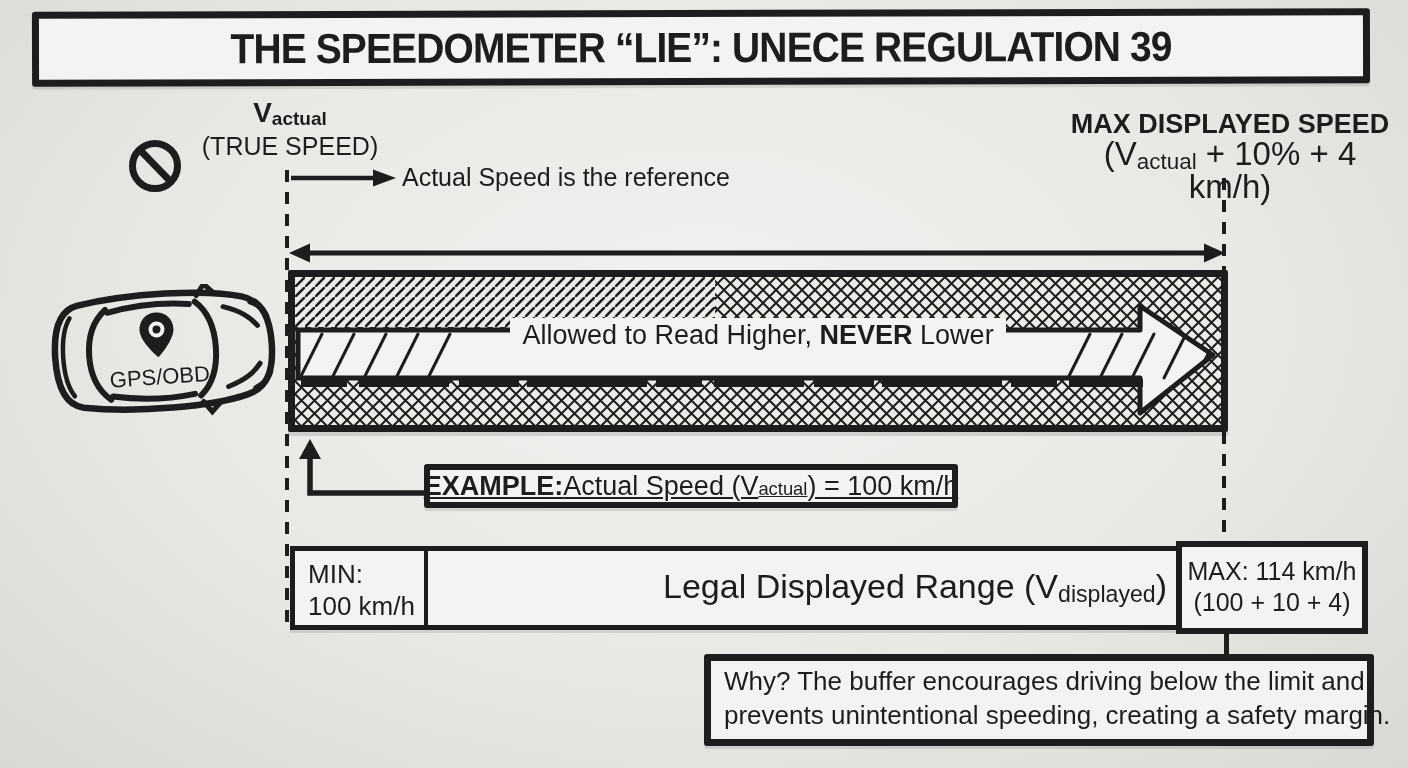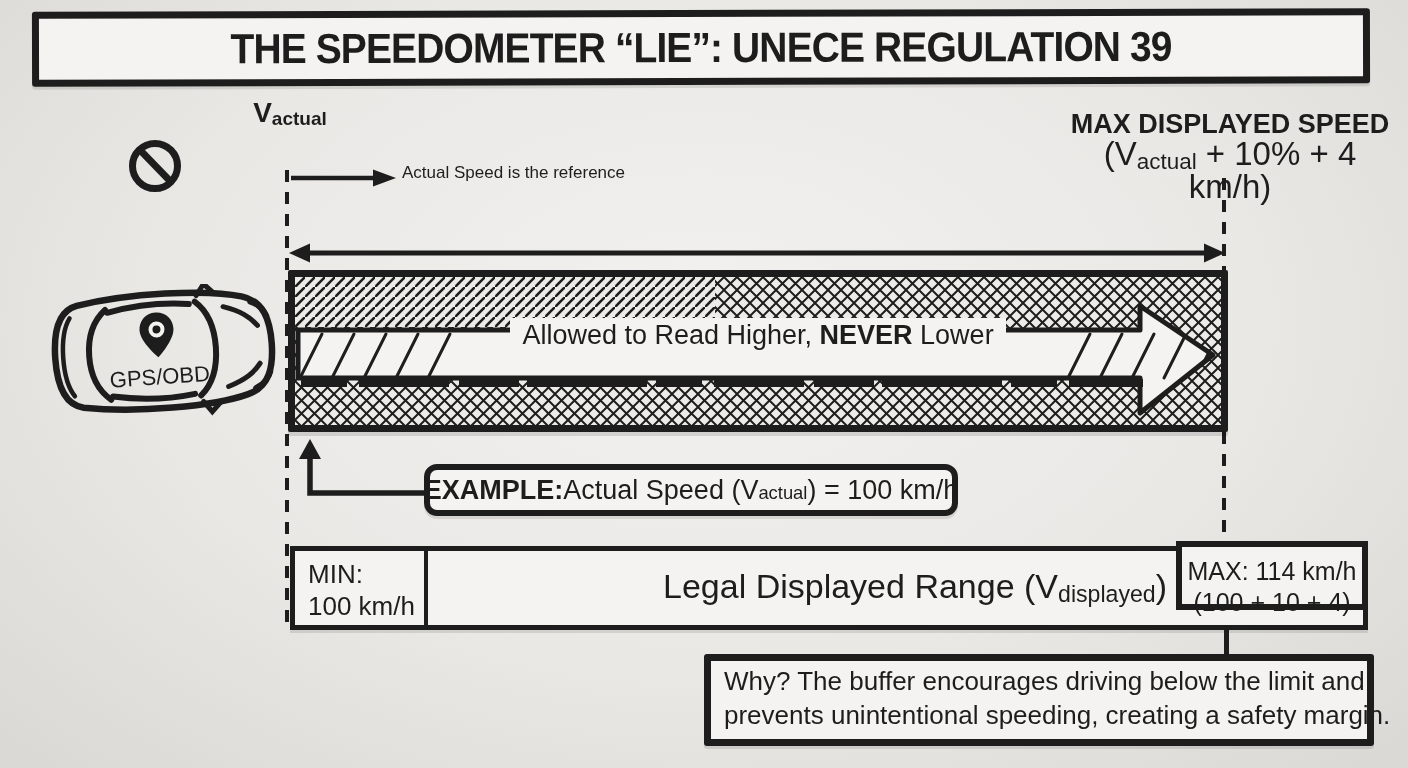--- a/index.html
+++ b/index.html
@@ -32,21 +32,21 @@
   .sub{ font-size:.68em; position:relative; top:.18em; }
 
   .v-actual{ left:180px; top:98px; width:220px; text-align:center; line-height:30px; }
   .v-actual .l1{ font-size:28px; font-weight:800; }
   .v-actual .l2{ font-size:25px; font-weight:500; }
 
   .not-permitted{ left:8px; top:193px; width:278px; text-align:center; }
   .not-permitted .l1{ font-size:28px; font-weight:800; }
   .not-permitted .l2{ font-size:24px; margin-top:2px; }
 
-  .ref-note{ left:402px; top:163px; font-size:17px; white-space:nowrap; }
+  .ref-note{ left:402px; top:163px; font-size:25px; white-space:nowrap; }
 
   .v-disp{ left:370px; top:216px; width:790px; text-align:center; font-size:26px; white-space:nowrap; }
   .v-disp .v{ font-size:27px; font-weight:800; }
 
   .max-label{ left:1058px; top:110px; width:344px; text-align:center; line-height:29px; }
   .max-label .l1{ font-size:27px; font-weight:800;text-align:center; }
   .max-label .l2{ font-size:33px; }
 
   .dash-v{
     width:4px;
@@ -57,38 +57,39 @@
   .main-bar{ left:288px; top:270px; width:940px; height:162px;
     border:7px solid var(--ink); border-radius:2px; background:var(--paper);
     box-shadow:0 4px 0 rgba(0,0,0,.12);
   }
   .bar-text{
     left:288px; top:320px; width:940px; text-align:center; font-size:27px; z-index:3;
   }
   .bar-text span.wrap{ background:var(--box); padding:2px 12px; white-space:nowrap; }
 
   .example-box{
-    left:424px; top:464px; width:534px; height:52px;
-    border:6px solid var(--ink); border-radius:13px; background:var(--box);
+    left:424px; top:464px; width:534px; height:44px;
+    border:6px solid var(--ink); border-radius:3px; background:var(--box);
     display:flex; align-items:center; justify-content:center;
     font-size:27px; white-space:nowrap;
     box-shadow:0 3px 0 rgba(0,0,0,.10);
+    text-decoration:underline;
   }
 
   
   .range-bar{
     left:290px; top:546px; width:1078px; height:84px;
     border:5px solid var(--ink); background:var(--box);
     box-shadow:0 3px 0 rgba(0,0,0,.10);
   }
   .range-divider{ position:absolute; left:129px; top:0; bottom:0; width:4px; background:var(--ink); }
   .range-min{ position:absolute; left:13px; top:7px; font-size:26px; line-height:32px; }
   .range-mid{ position:absolute; left:133px; right:196px; top:16px; text-align:right; font-size:34px; white-space:nowrap; }
   .range-max{
-    left:1176px; top:541px; width:192px; height:69px;
+    left:1176px; top:541px; width:192px; height:93px;
     border:6px solid var(--ink); background:var(--box); z-index:2;
     text-align:center; font-size:25px; line-height:31px; padding-top:9px;
   }
 
   .why-box{
     left:704px; top:654px; width:670px; height:92px;
     border:7px solid var(--ink); border-radius:3px; background:var(--box);
     padding:3px 13px; font-size:26px; line-height:34px; white-space:nowrap;
     box-shadow:0 3px 0 rgba(0,0,0,.10);
   }
@@ -100,20 +101,21 @@
 <body>
 
 <div class="stage">
 
   <div class="abs title-box">
     <div class="title-text">THE SPEEDOMETER “LIE”: UNECE REGULATION 39</div>
   </div>
 
   <div class="abs v-actual">
     <div class="l1"><span>V</span><span class="sub">actual</span></div>
+    <div class="l2">(TRUE SPEED)</div>
   </div>
 
   <svg class="abs" style="left:126px; top:137px;" width="58" height="58" viewBox="0 0 58 58">
     <circle cx="29" cy="29" r="22.5" fill="none" stroke="#1d1d1d" stroke-width="7"></circle>
     <line x1="14" y1="13" x2="45" y2="45" stroke="#1d1d1d" stroke-width="7"></line>
   </svg>
 
 
   <div class="abs dash-v" style="left:285px; top:170px; height:462px;"></div>
 

